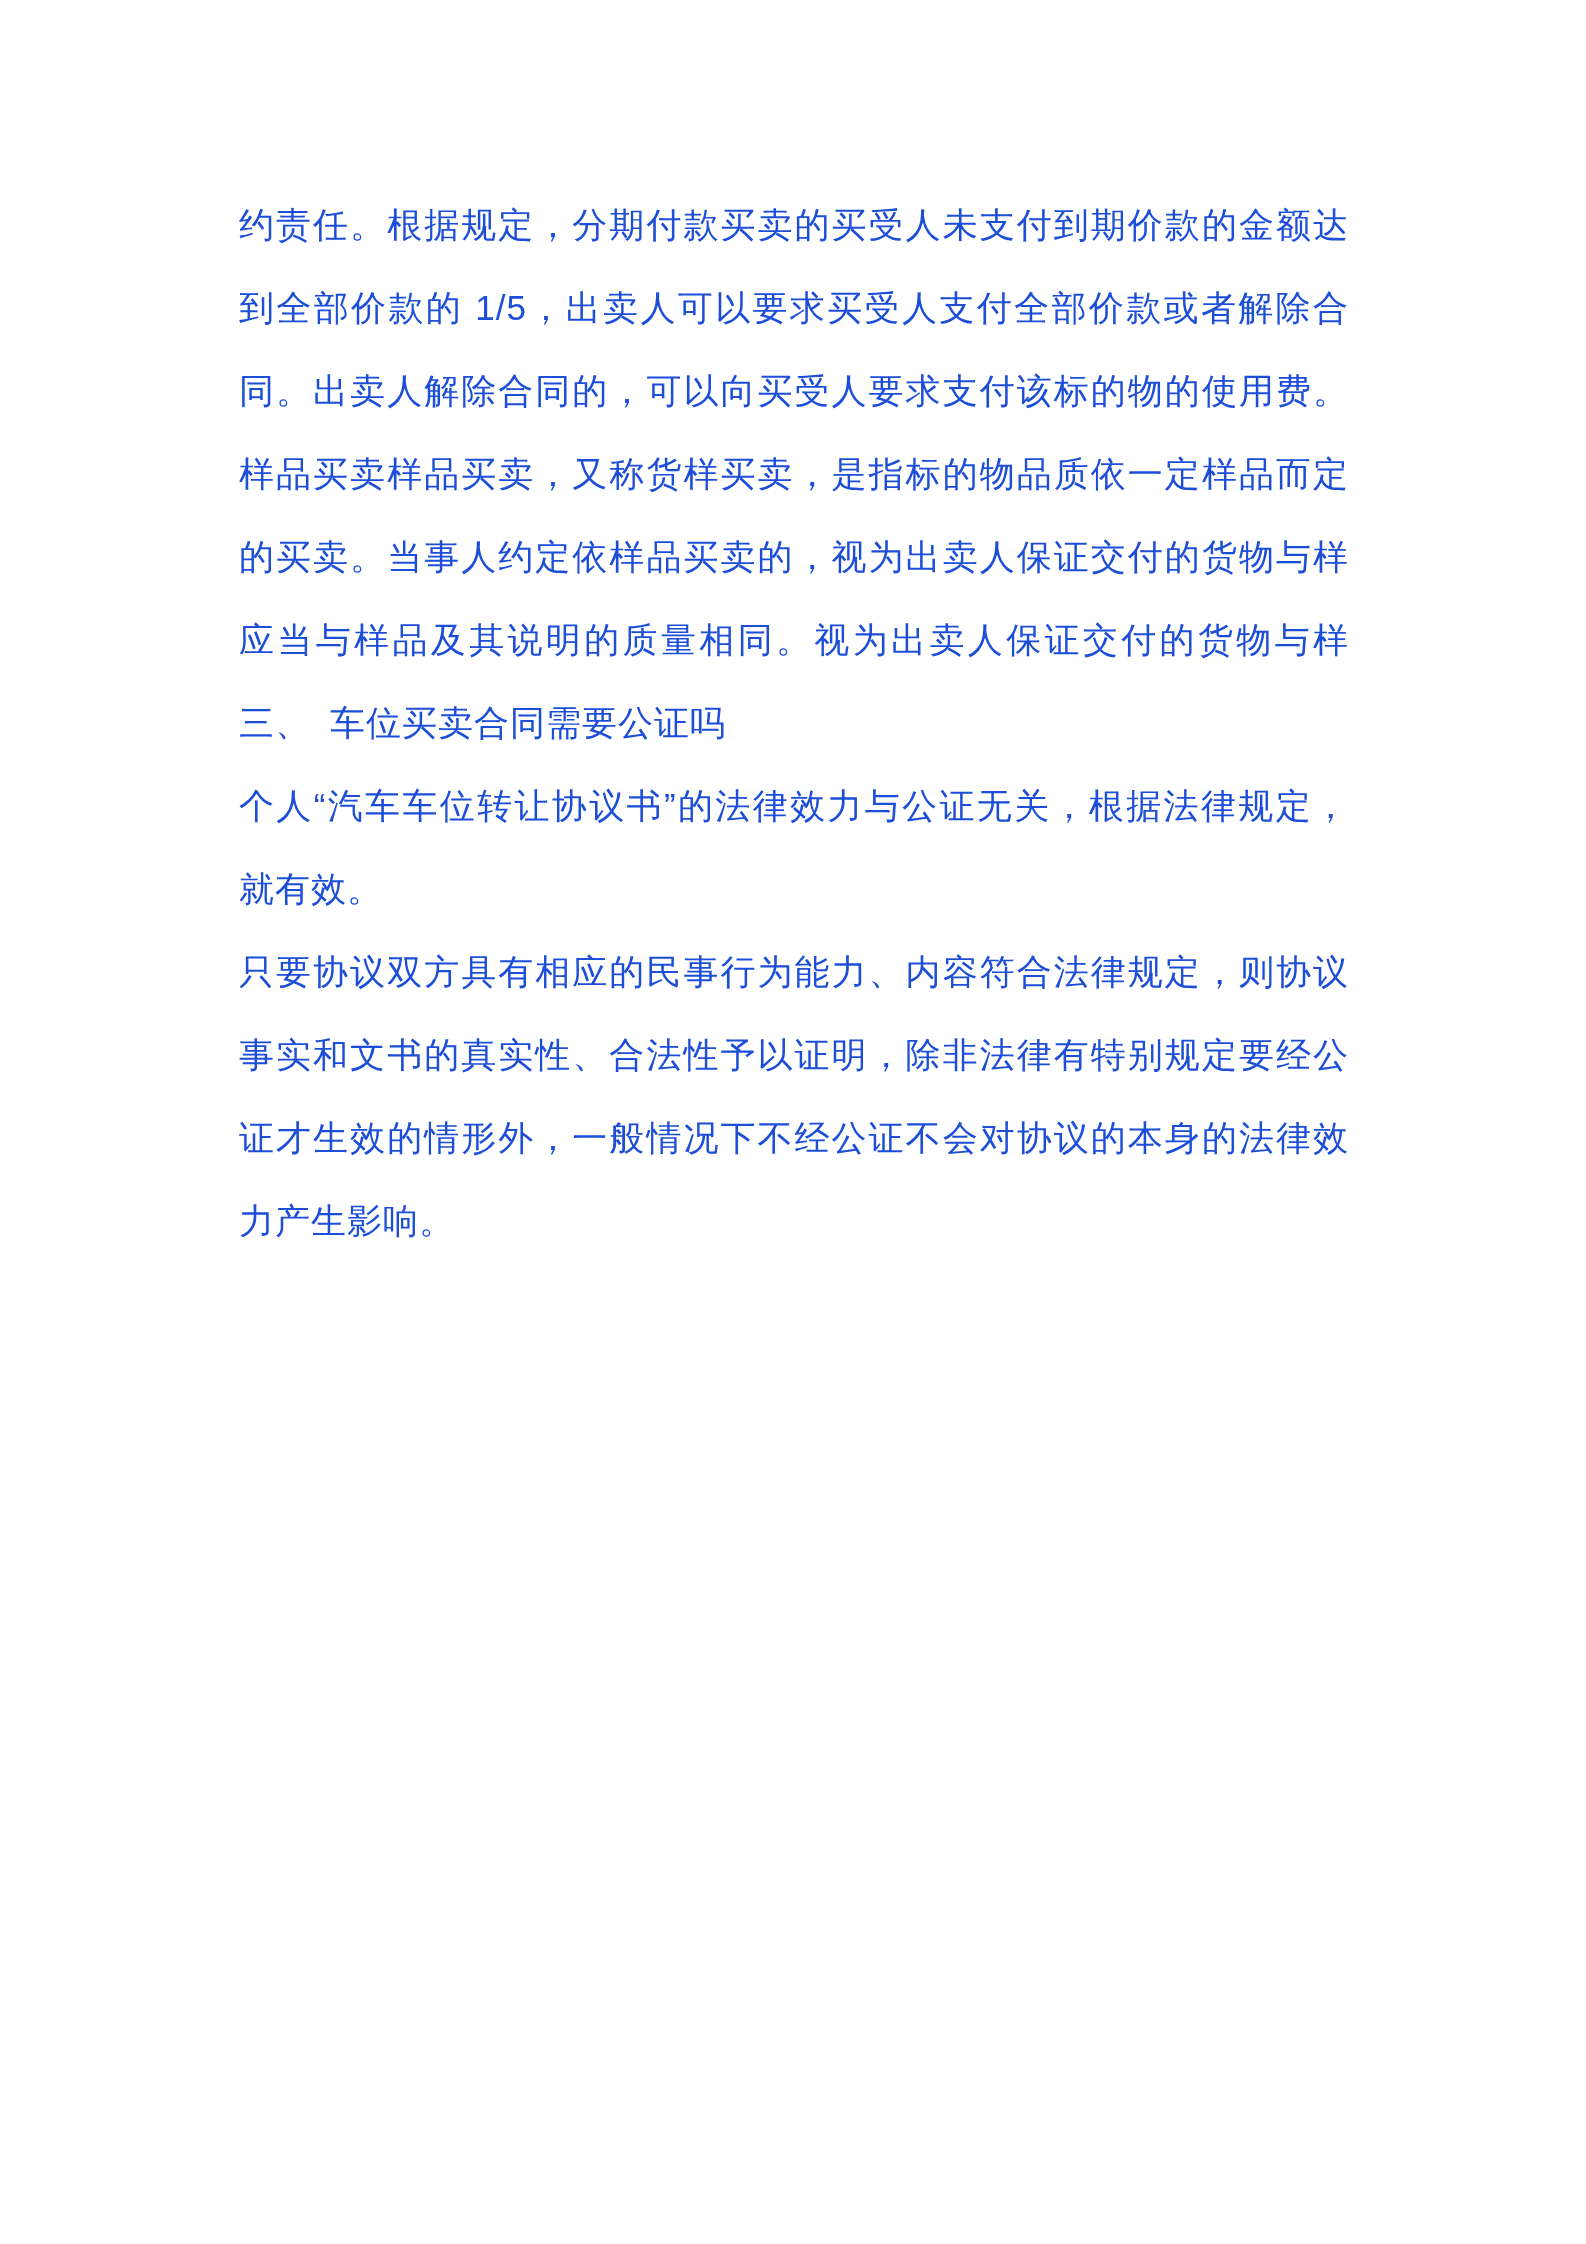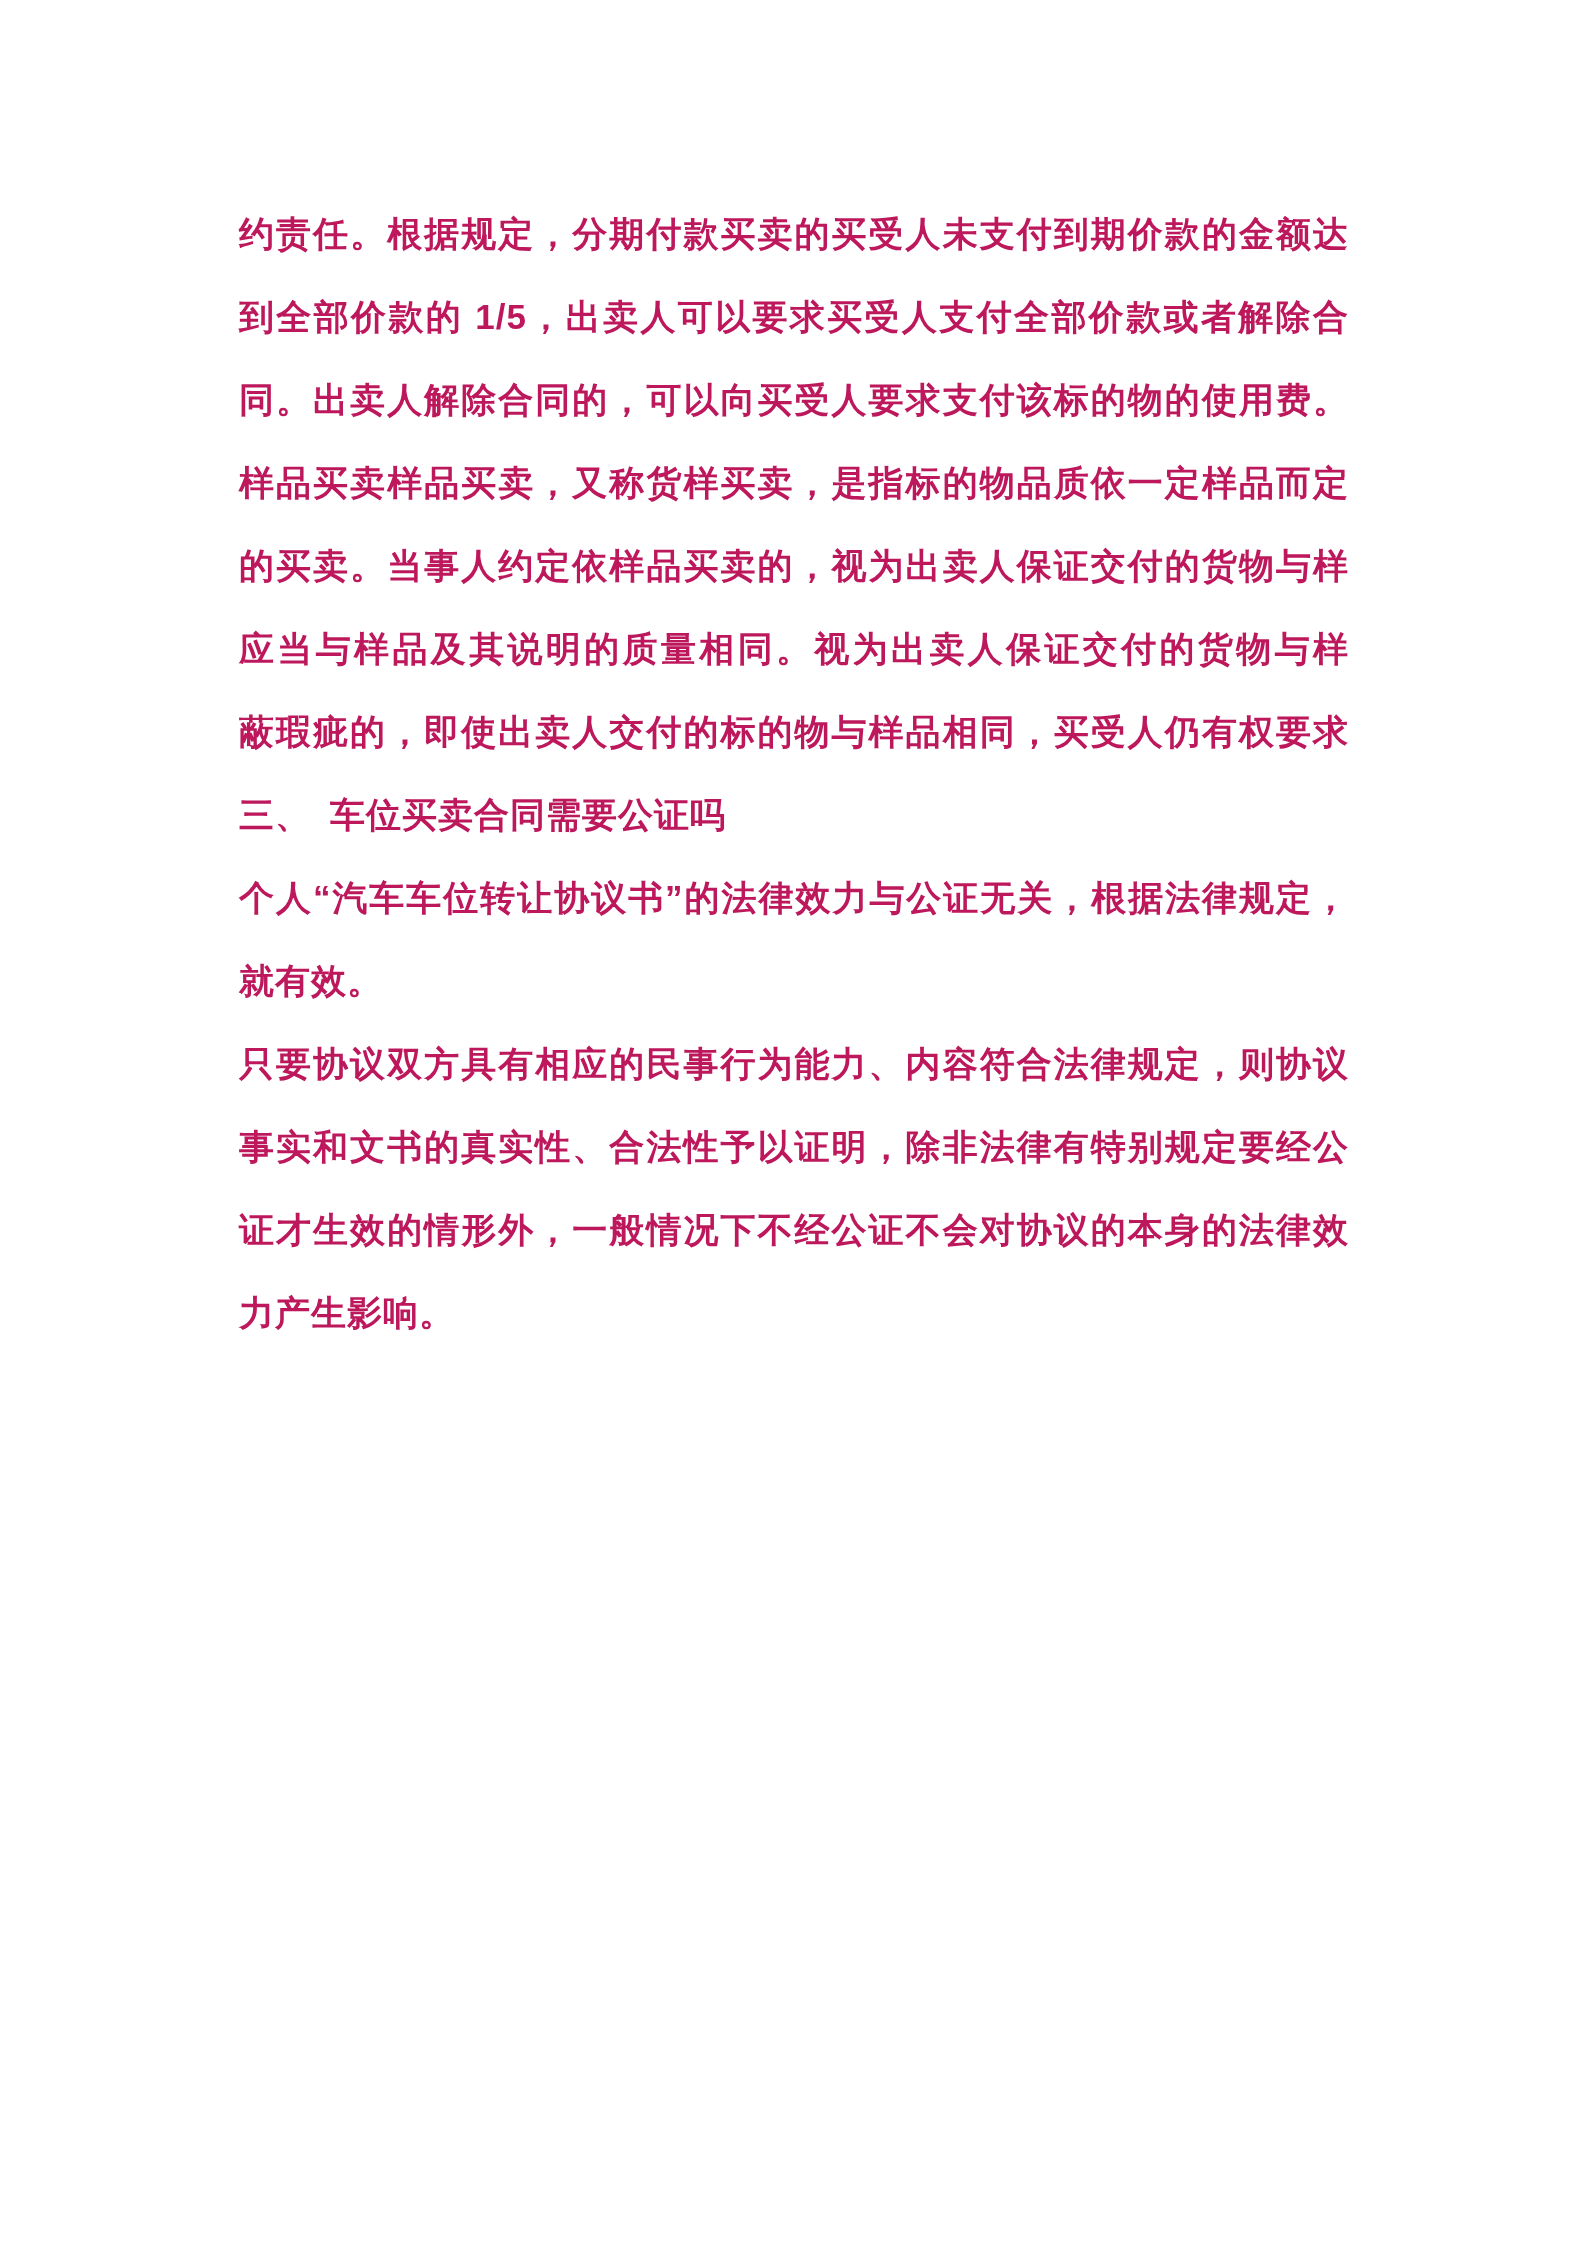--- a/index.html
+++ b/index.html
@@ -11,25 +11,25 @@
     position: relative;
     width: 1586px;
     height: 2244px;
     background: #ffffff;
     overflow: hidden;
     font-family: "Liberation Sans", "DejaVu Sans", sans-serif;
   }
   .content {
     position: absolute;
     left: 239px;
-    top: 192px;
+    top: 183px;
     width: 1110px;
-    color: #be185d;
+    color: #1d4ed8;
     font-size: 35px;
-    font-weight: 700;
+    font-weight: 400;
   }
   .line {
     height: 83px;
     line-height: 83px;
     letter-spacing: 1px;
   }
   .line.fill {
     text-align: justify;
     text-align-last: justify;
   }
@@ -42,21 +42,20 @@
 <body>
 
 <div class="page">
   <div class="content">
       <div class="line fill">约责任。根据规定，分期付款买卖的买受人未支付到期价款的金额达</div>
       <div class="line fill">到全部价款的 1/5，出卖人可以要求买受人支付全部价款或者解除合</div>
       <div class="line fill">同。出卖人解除合同的，可以向买受人要求支付该标的物的使用费。</div>
       <div class="line fill">样品买卖样品买卖，又称货样买卖，是指标的物品质依一定样品而定</div>
       <div class="line fill">的买卖。当事人约定依样品买卖的，视为出卖人保证交付的货物与样</div>
       <div class="line fill">应当与样品及其说明的质量相同。视为出卖人保证交付的货物与样</div>
-      <div class="line fill">蔽瑕疵的，即使出卖人交付的标的物与样品相同，买受人仍有权要求</div>
       <div class="line heading"><span class="heading-number">三、</span><span>车位买卖合同需要公证吗</span></div>
       <div class="line fill">个人“汽车车位转让协议书”的法律效力与公证无关，根据法律规定，</div>
       <div class="line">就有效。</div>
       <div class="line fill">只要协议双方具有相应的民事行为能力、内容符合法律规定，则协议</div>
       <div class="line fill">事实和文书的真实性、合法性予以证明，除非法律有特别规定要经公</div>
       <div class="line fill">证才生效的情形外，一般情况下不经公证不会对协议的本身的法律效</div>
       <div class="line">力产生影响。</div>
     </div>
 </div>
 

